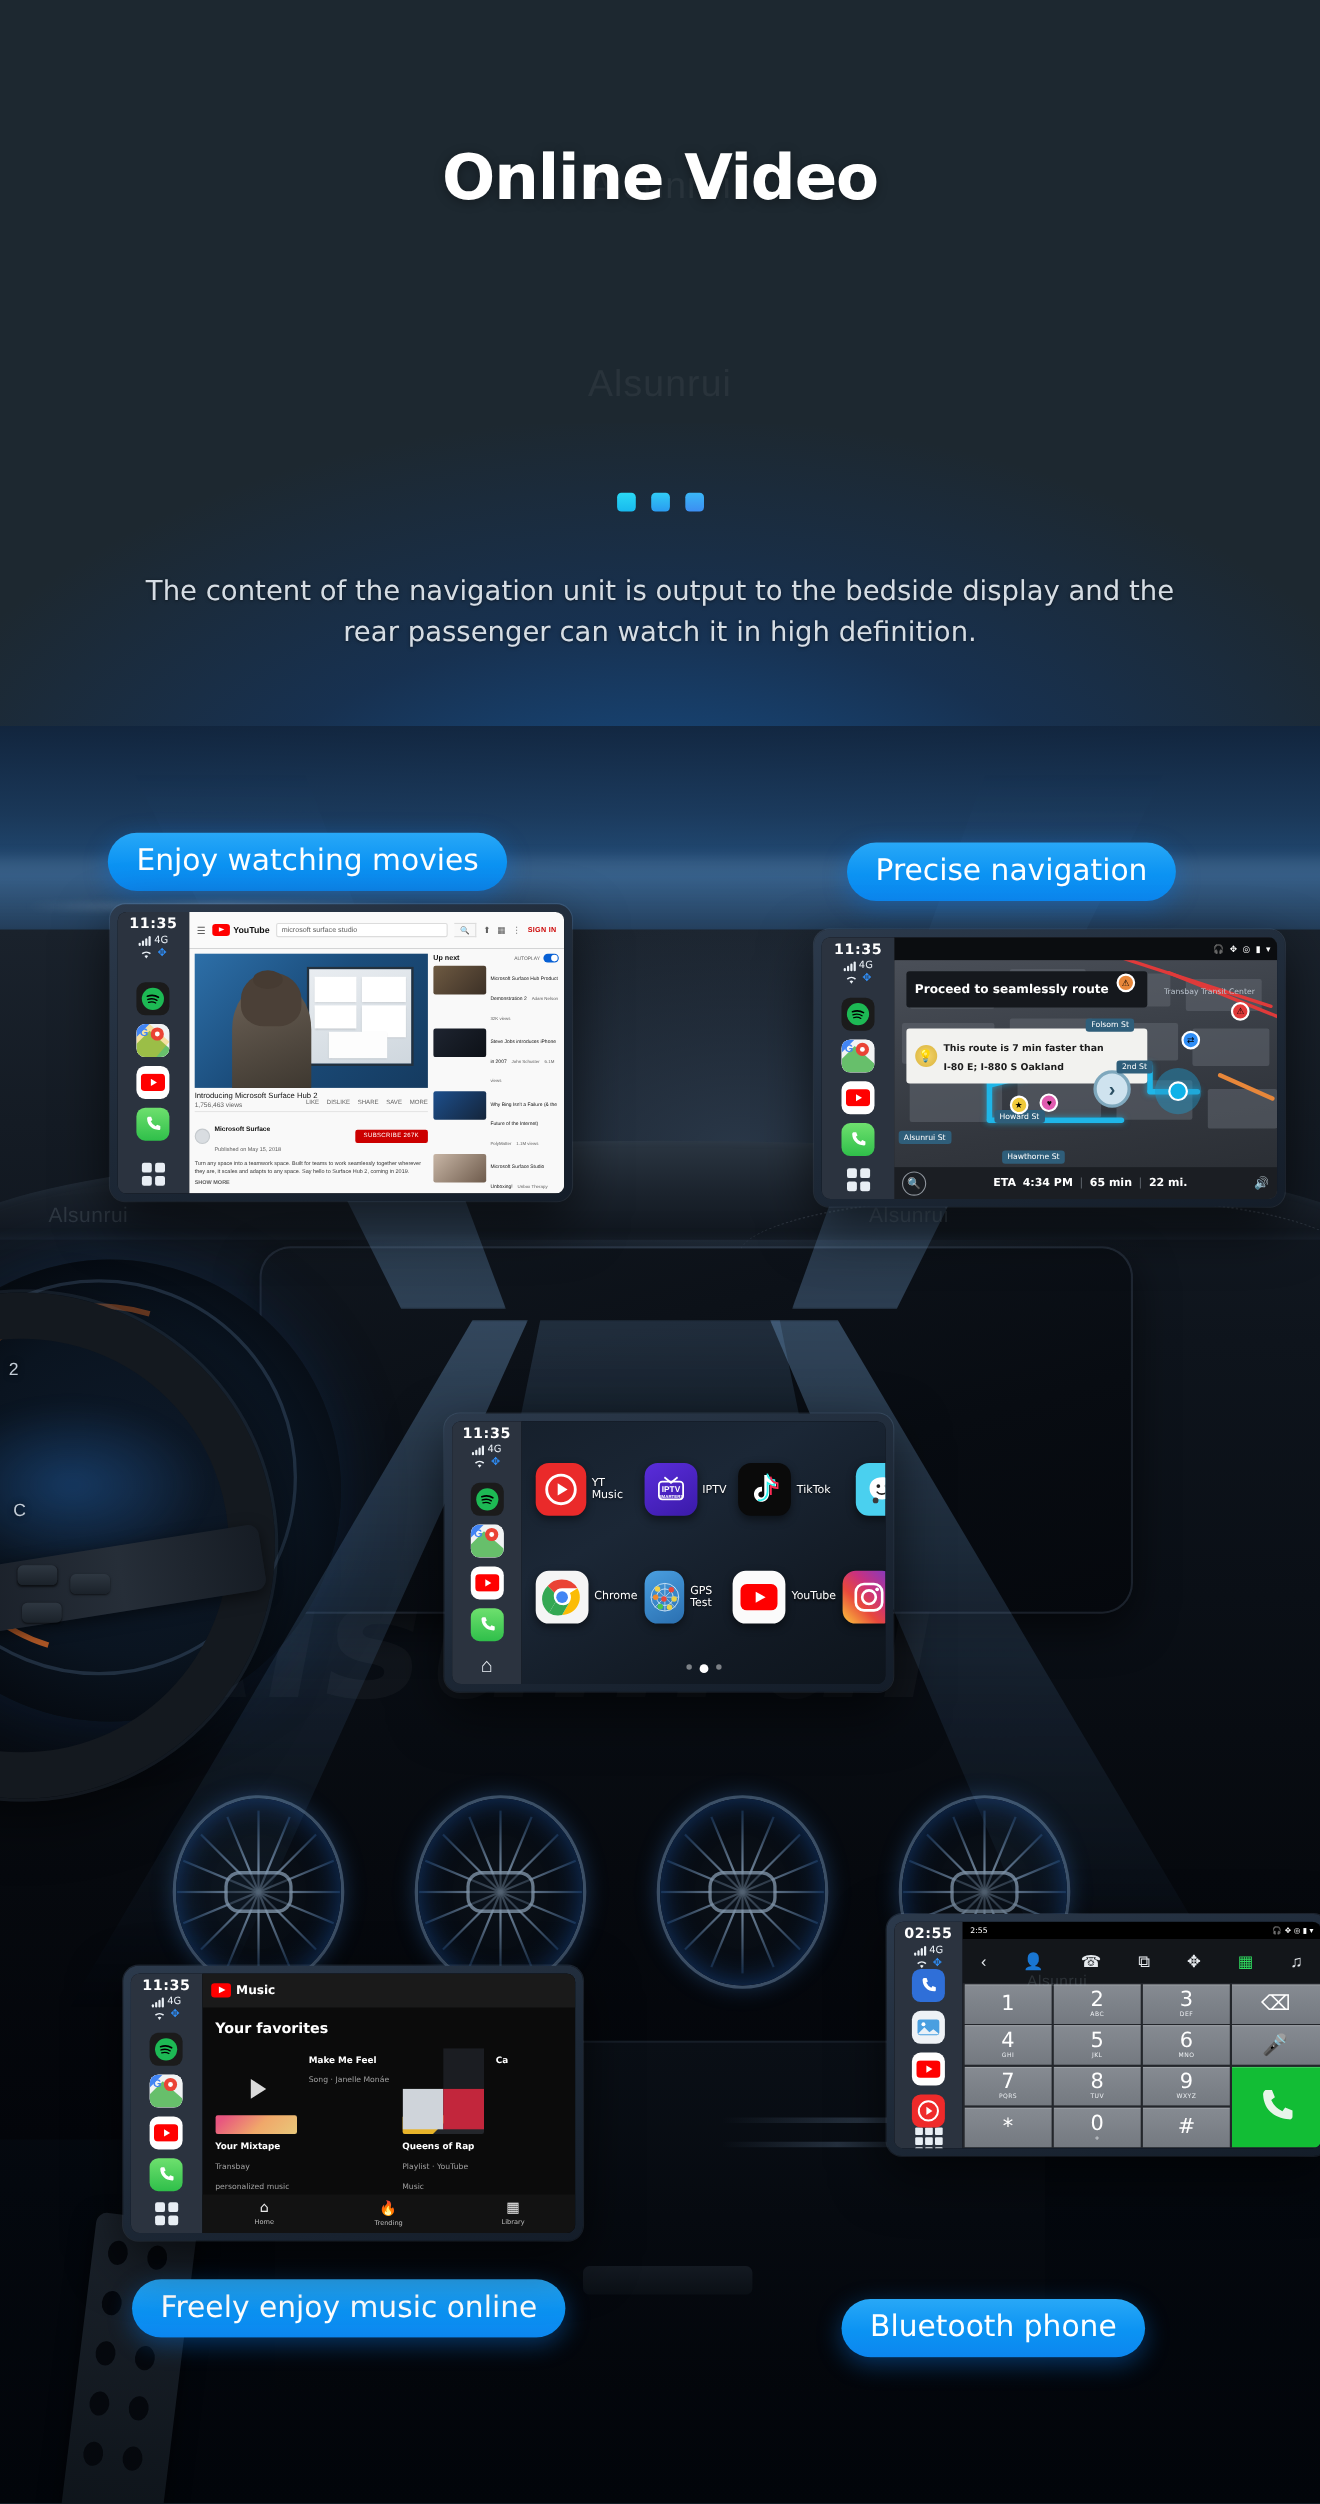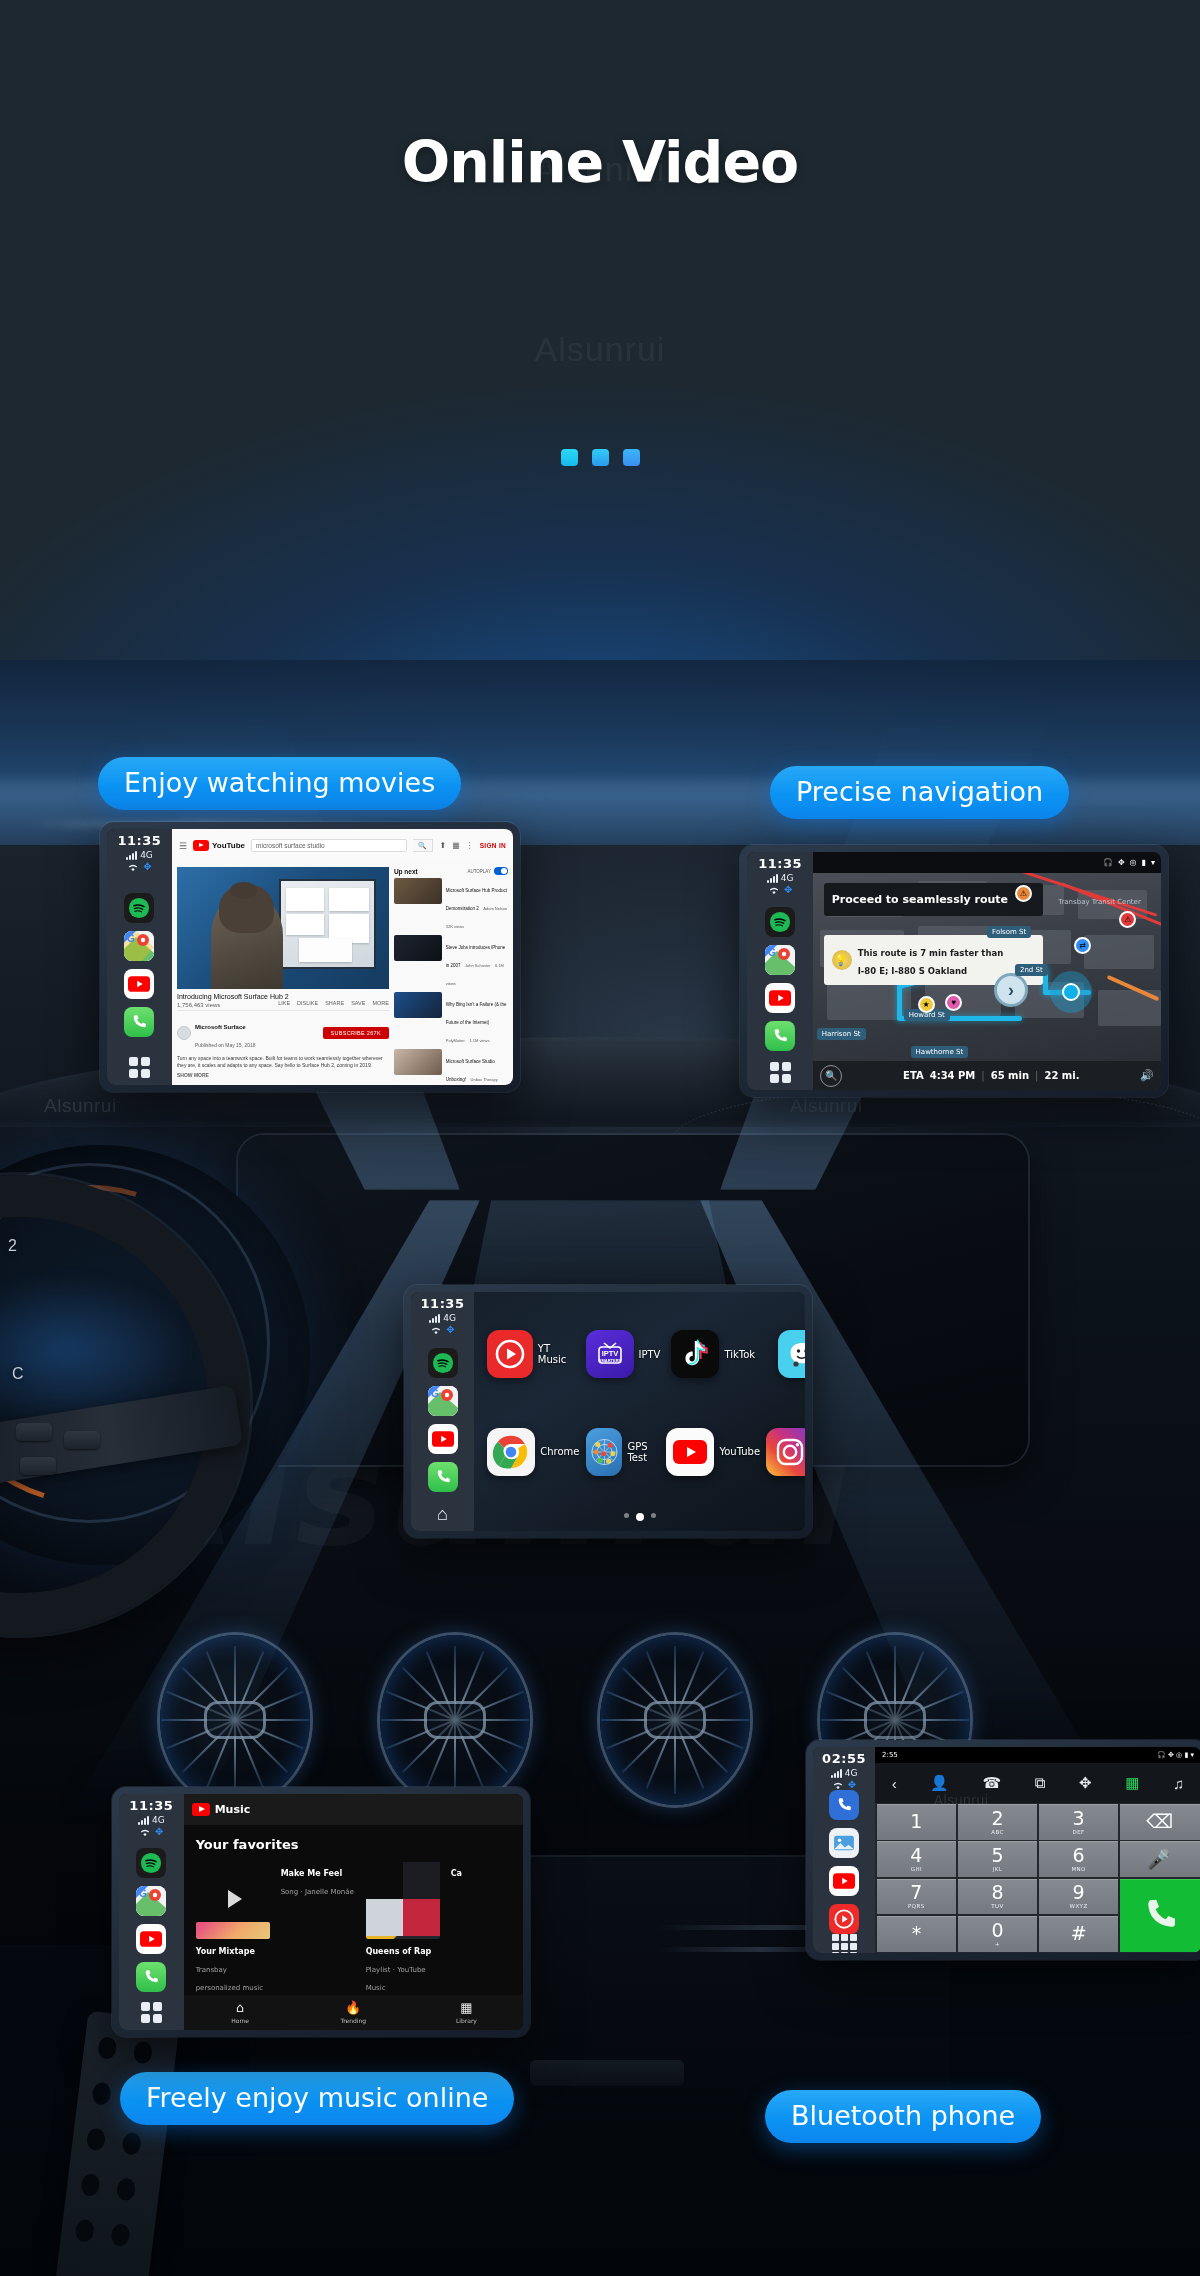--- a/index.html
+++ b/index.html
@@ -450,20 +450,21 @@
     <div class="hero-wm w2">Alsunrui</div>
 
     <h1 class="title">
       <span class="l1">Online Video</span>
     </h1>
 
     <div class="dots">
       <i></i><i></i><i></i>
     </div>
 
+    <p class="subtitle">The content of the navigation unit is output to the bedside display and the rear passenger can watch it in high definition.</p>
   </section>
 
   <section class="scene">
     <div class="horizon"></div>
     <div class="road-blur"></div>
     <div class="road-streak" style="left:2%;width:30%;"></div>
     <div class="road-streak" style="left:62%;width:36%;top:190px;"></div>
 
     <div class="dash">
       <div class="brandwm" style="left:120px; top:560px;">Alsunrui</div>
@@ -870,21 +871,21 @@
                 <span class="waze-card-t">I-80 E; I-880 S Oakland</span>
               </span>
             </div>
             <div class="waze-arrow">›</div>
             <div class="waze-dot" style="left:68%; top:52%;"></div>
 
             <div class="street" style="left:26%; top:72%;">Howard St</div>
             <div class="street" style="left:28%; top:92%;">Hawthorne St</div>
             <div class="street" style="left:58%; top:48%;">2nd St</div>
             <div class="street" style="left:50%; top:28%;">Folsom St</div>
-            <div class="street" style="left:1%;  top:82%;">Harrison St</div>
+            <div class="street" style="left:1%;  top:82%;">Alsunrui St</div>
             <div class="street" style="left:69%; top:12%; background:transparent; color:#b9c2cc;">Transbay Transit Center</div>
 
             <div class="poi" style="left:58%; top:6%;  background:#e8873a;">⚠</div>
             <div class="poi" style="left:88%; top:20%; background:#e03a3a;">⚠</div>
             <div class="poi" style="left:75%; top:34%; background:#2f8df5;">⇄</div>
             <div class="poi" style="left:30%; top:65%; background:#f0c93a;">★</div>
             <div class="poi" style="left:38%; top:64%; background:#e05bb0;">♥</div>
           </div>
 
           <div class="waze-bottom">

